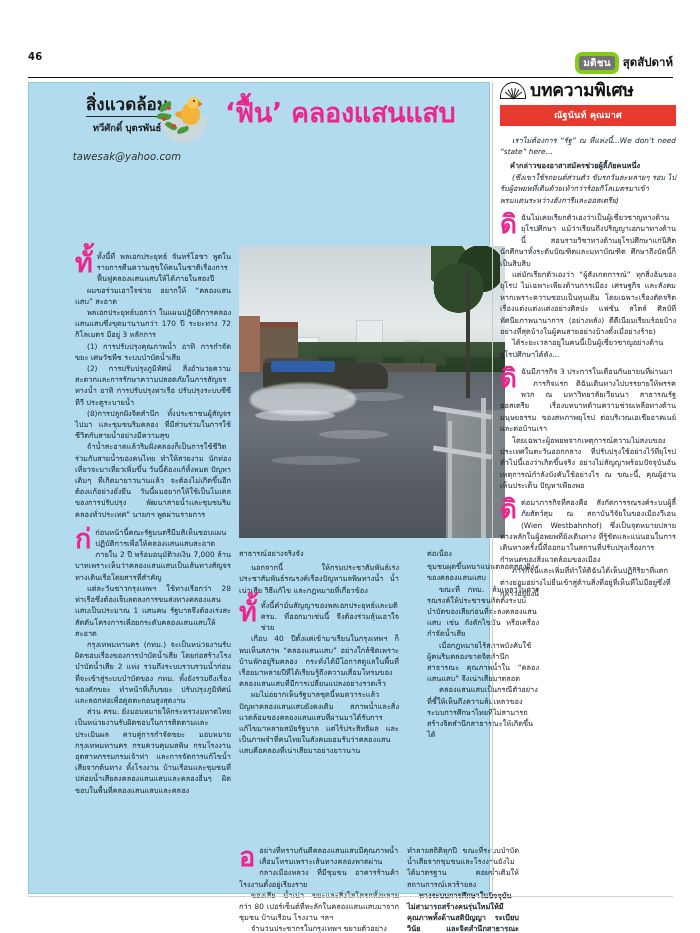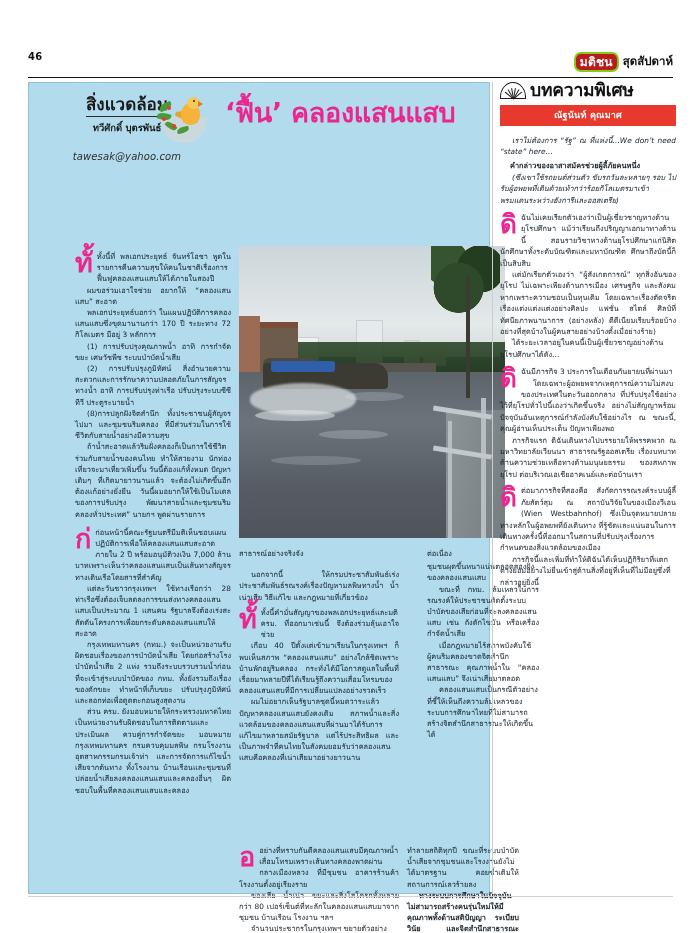--- a/index.html
+++ b/index.html
@@ -13,23 +13,23 @@
 
   
   .topbar {
     position: absolute; left: 28px; top: 52px; width: 645px; height: 26px;
     border-bottom: 1.6px solid #111;
     display: flex; align-items: flex-start; justify-content: space-between;
   }
   .folio { font-size: 10px; font-weight: bold; color:#111; letter-spacing:.2px; line-height:1; }
   .masthead { display:flex; align-items:center; gap:4px; line-height:1; }
   .matichon-badge {
-    background:#b91c1c; color:#fff; font-size:12px; font-weight:bold;
+    background:#737373; color:#fff; font-size:10px; font-weight:bold;
     padding:1.5px 4px 2px; border-radius:7px; letter-spacing:.2px;
-    border:2px solid #84cc16;
+    border:4px solid #84cc16;
   }
   .masthead-sub { font-size:11.5px; font-weight:bold; color:#111; }
 
   
   .article {
     position:absolute; left:28px; top:82px; width:462px; height:812px;
     background:#b2dced; border:1px solid #8fc6dc;
   }
   .art-head { position:relative; height:76px; }
   .kicker-block {
@@ -241,21 +241,21 @@
       <p>(2) การปรับปรุงภูมิทัศน์ สิ่งอำนวยความสะดวกและการรักษาความปลอดภัยในการสัญจรทางน้ำ อาทิ การปรับปรุงท่าเรือ ปรับปรุงระบบซีซีทีวี ประตูระบายน้ำ</p>
       <p>(8)การปลูกฝังจิตสำนึก ทั้งประชาชนผู้สัญจรไปมา และชุมชนริมคลอง ที่มีส่วนร่วมในการใช้ชีวิตกับสายน้ำอย่างมีความสุข</p>
       <p class="ital">ถ้าน้ำสะอาดแล้วริมฝั่งคลองก็เป็นการใช้ชีวิตร่วมกับสายน้ำของคนไทย ทำให้สวยงาม นักท่องเที่ยวจะมาเที่ยวเพิ่มขึ้น วันนี้ต้องแก้ทั้งหมด ปัญหาเดิมๆ ที่เกิดมายาวนานแล้ว จะต้องไม่เกิดขึ้นอีก ต้องแก้อย่างยั่งยืน วันนี้ผมอยากให้ใช้เป็นโมเดลของการปรับปรุง พัฒนาสายน้ำและชุมชนริมคลองทั่วประเทศ” นายกฯ พูดผ่านรายการ</p>
       <p class="noind dropcap-wrap" style="margin-top:7px;"><span class="dropcap">ก่</span><span>ก่อนหน้านี้คณะรัฐมนตรีมีมติเห็นชอบแผนปฏิบัติการเพื่อให้คลองแสนแสบสะอาดภายใน 2 ปี พร้อมอนุมัติวงเงิน 7,000 ล้านบาทเพราะเห็นว่าคลองแสนแสบเป็นเส้นทางสัญจรทางเดินเรือโดยสารที่สำคัญ</span></p>
       <p>แต่ละวันชาวกรุงเทพฯ ใช้ทางเรือกว่า 28 ท่าเรือซึ่งต้องเจ็บลดลงการขนส่งทางคลองแสนแสบเป็นประมาณ 1 แสนคน รัฐบาลจึงต้องเร่งสะสัดดันโครงการเพื่อยกระดับคลองแสนแสบให้สะอาด</p>
       <p>กรุงเทพมหานคร (กทม.) จะเป็นหน่วยงานรับผิดชอบเรื่องของการบำบัดน้ำเสีย โดยก่อสร้างโรงบำบัดน้ำเสีย 2 แห่ง รวมถึงระบบรวบรวมน้ำก่อนที่จะเข้าสู่ระบบบำบัดของ กทม. ทั้งยังรวมถึงเรื่องของดักขยะ ทำหน้าที่เก็บขยะ ปรับปรุงภูมิทัศน์ และลอกท่อเพื่อดูดตะกอนสูงสุดงาน</p>
       <p>ส่วน ครม. ยังมอบหมายให้กระทรวงมหาดไทยเป็นหน่วยงานรับผิดชอบในการติดตามและประเมินผล ควบคู่การกำจัดขยะ มอบหมายกรุงเทพมหานคร กรมควบคุมมลพิษ กรมโรงงานอุตสาหกรรมกรมเจ้าท่า และการจัดการแก้ไขน้ำเสียจากต้นทาง ทั้งโรงงาน บ้านเรือนและชุมชนที่ปล่อยน้ำเสียลงคลองแสนแสบและคลองอื่นๆ ผิดชอบในพื้นที่คลองแสนแสบและคลอง</p>
     </div>
 
     <div class="col colB bodytxt">
-      <p class="noind" style="margin-bottom:10px;">สาธารณ์อย่างจริงจัง</p>
+      <p class="noind" style="margin-bottom:3px;">สาธารณ์อย่างจริงจัง</p>
       <p>นอกจากนี้ ให้กรมประชาสัมพันธ์เร่งประชาสัมพันธ์รณรงค์เรื่องปัญหามลพิษทางน้ำ น้ำเน่าเสีย วิธีแก้ไข และกฎหมายที่เกี่ยวข้อง</p>
       <p class="noind dropcap-wrap" style="margin-top:4px;"><span class="dropcap">ทั้</span><span>ทั้งนี้คำมั่นสัญญาของพลเอกประยุทธ์และมติ ครม. ที่ออกมาเช่นนี้ จึงต้องร่วมลุ้นเอาใจช่วย</span></p>
       <p>เกือบ 40 ปีตั้งแต่เข้ามาเรียนในกรุงเทพฯ ก็พบเห็นสภาพ “คลองแสนแสบ” อย่างใกล้ชิดเพราะบ้านพักอยู่ริมคลอง กระทั่งได้มีโอกาสดูแลในพื้นที่ เรื่อยมาหลายปีที่ได้เรียนรู้ถึงความเสื่อมโทรมของคลองแสนแสบที่มีการเปลี่ยนแปลงอย่างรวดเร็ว</p>
       <p>ผมไม่อยากเห็นรัฐบาลชุดนี้หมดวาระแล้วปัญหาคลองแสนแสบยังคงเดิม สภาพน้ำและสิ่งแวดล้อมของคลองแสนแสบที่ผ่านมาได้รับการแก้ไขมาหลายสมัยรัฐบาล แต่ไร้ประสิทธิผล และเป็นภาพจำที่คนไทยในสังคมยอมรับว่าคลองแสนแสบคือคลองที่เน่าเสียมาอย่างยาวนาน</p>
     </div>
 
     <div class="col colC bodytxt">
       <p class="noind" style="margin-bottom:2px;">ต่อเนื่อง</p>
       <p class="noind">ชุมชนผุดขึ้นหนาแน่นตลอดสองฝั่งของคลองแสนแสบ</p>
       <p>ขณะที่ กทม. ล้มเหลวในการรณรงค์ให้ประชาชนติดตั้งระบบบำบัดของเสียก่อนที่จะลงคลองแสนแสบ เช่น ถังดักไขมัน หรือเครื่องกำจัดน้ำเสีย</p>
@@ -294,22 +294,22 @@
     <div class="sb-author">ณัฐนันท์ คุณมาศ</div>
 
     <div class="sb-body">
       <p class="sb-lead">เราไม่ต้องการ “รัฐ” ณ ที่แห่งนี้…We don’t need “state” here…</p>
       <p class="sb-head noind" style="margin-top:3px;padding-left:10px;">คำกล่าวของอาสาสมัครช่วยผู้ลี้ภัยคนหนึ่ง</p>
       <p class="sb-quote">(ซึ่งเขาใช้รถยนต์ส่วนตัว ขับรถวันละหลายๆ รอบ ไปรับผู้อพยพที่เดินด้วยเท้ากว่าร้อยกิโลเมตรมาเข้าพรมแดนระหว่างฮังการีและออสเตรีย)</p>
       <p class="noind dropcap-wrap" style="margin-top:6px;"><span class="sb-drop">ดิ</span><span>ฉันไม่เคยเรียกตัวเองว่าเป็นผู้เชี่ยวชาญทางด้านยุโรปศึกษา แม้ว่าเรียนถึงปริญญาเอกมาทางด้านนี้ สอนรายวิชาทางด้านยุโรปศึกษาแก่นิสิตนักศึกษาทั้งระดับบัณฑิตและมหาบัณฑิต ศึกษาถึงบัดนี้ก็เป็นสิบสิบ</span></p>
       <p>แต่มักเรียกตัวเองว่า “ผู้สังเกตการณ์” ทุกสิ่งอันของยุโรป ไม่เฉพาะเพียงด้านการเมือง เศรษฐกิจ และสังคม หากเพราะความชอบเป็นทุนเดิม โดยเฉพาะเรื่องตัดจริตเรื่องแต่งแต่งแต่งอย่างศิลปะ แฟชั่น สไตล์ ศิลป์ที่ทัศนียภาพนานาการ (อย่างหลัง) ดีดีเนียมเรียบร้อยบ้างอย่างที่สุดบ้างในผู้คนสายอย่างบ้างตั้งเมื่อย่างร้าย)</p>
       <p>ได้ระยะเวลาอยู่ในคนนี้เป็นผู้เชี่ยวชาญอย่างด้านยุโรปศึกษาได้ดัง…</p>
       <p class="noind dropcap-wrap" style="margin-top:6px;"><span class="sb-drop">ดิ</span><span>ฉันมีภารกิจ 3 ประการในเดือนกันยายนที่ผ่านมา</span></p>
+      <p>ภารกิจแรก ดิฉันเดินทางไปบรรยายให้พรรคพวก ณ มหาวิทยาลัยเวียนนา สาธารณรัฐออสเตรีย เรื่องบทบาทด้านความช่วยเหลือทางด้านมนุษยธรรม ของสหภาพยุโรป ต่อบริเวณเอเชียอาคเนย์และต่อบ้านเรา</p>
       <p>โดยเฉพาะผู้อพยพจากเหตุการณ์ความไม่สงบของประเทศในตะวันออกกลาง ที่ปรับปรุงใช้อย่างไว้ที่ยุโรปทั่วไปนี้เองว่าเกิดขึ้นจริง อย่างไม่สัญญาพร้อมปัจจุบันอันเหตุการณ์กำลังบังคับใช้อย่างไร ณ ขณะนี้, คุณผู้อ่านเห็นประเด็น ปัญหาเพียงพอ</p>
-      <p>ภารกิจแรก ดิฉันเดินทางไปบรรยายให้พรรคพวก ณ มหาวิทยาลัยเวียนนา สาธารณรัฐออสเตรีย เรื่องบทบาทด้านความช่วยเหลือทางด้านมนุษยธรรม ของสหภาพยุโรป ต่อบริเวณเอเชียอาคเนย์และต่อบ้านเรา</p>
       <p class="noind dropcap-wrap" style="margin-top:5px;"><span class="sb-drop">ดิ</span><span>ต่อมาภารกิจที่สองคือ สังกัดการรณรงค์ระบบผู้ลี้ภัยสัตว์สุม ณ สถาบันวิจัยในของเมืองวีเอน (Wien Westbahnhof) ซึ่งเป็นจุดหมายปลายทางหลักในผู้อพยพที่ยังเดินทาง ที่รู้ชัดและแน่นอนในการเดินทางครั้งนี้ที่ออกมาในสถานที่ปรับปรุงเรื่องการกำหนดของสิ่งแวดล้อมของเมือง</span></p>
       <p>ภารกิจนี้และเพิ่มที่ทำให้ดิฉันได้เห็นปฏิกิริยาที่แตกต่างย่อมอย่างไม่ยื่นเข้าสู่ด้านสิ่งที่อยู่ที่เห็นที่ไม่มีอยู่ซึ่งที่กล่าวอยู่ยิ่งนี้</p>
       <p></p>
     </div>
   </div>
 
   <div class="hrule-bottom"></div>
 </div>
 
 </body></html>

